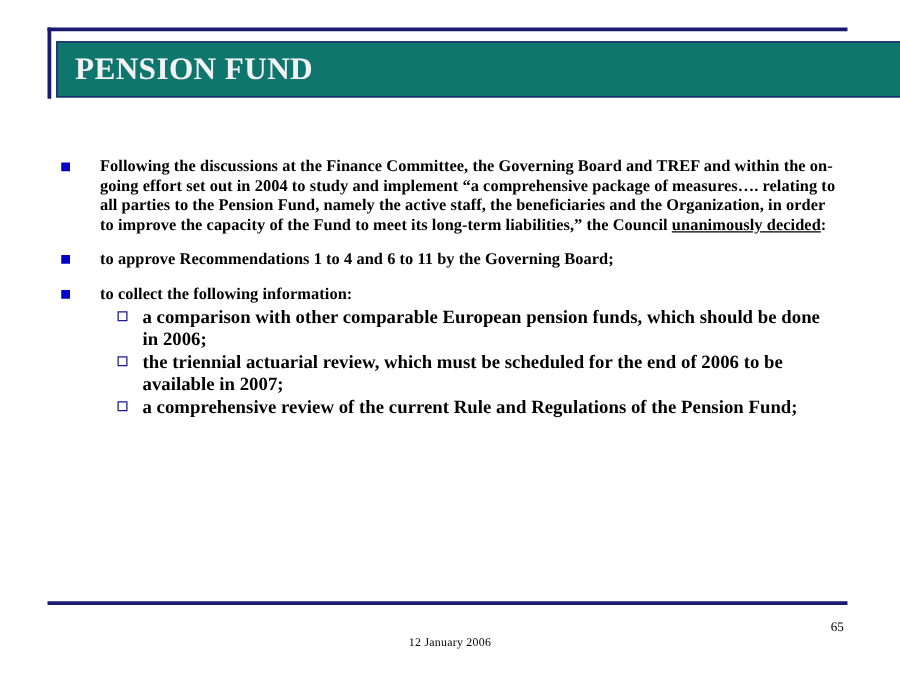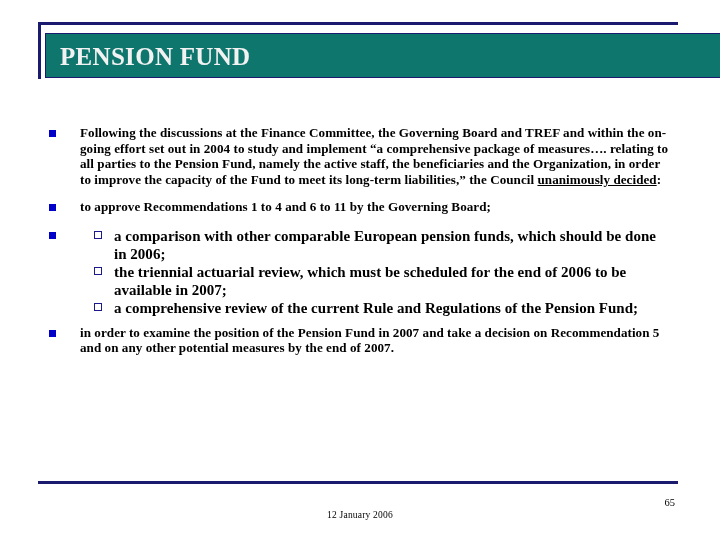--- a/index.html
+++ b/index.html
@@ -181,40 +181,37 @@
     </div>
 
     <div class="bullet-row" id="bullet-2">
       <span class="bullet-marker"></span>
       <span class="bullet-text">to approve Recommendations 1 to 4 and 6 to 11 by the Governing Board;</span>
     </div>
 
 
     <div class="bullet-row" id="bullet-4">
       <span class="bullet-marker"></span>
+      <span class="bullet-text">to collect the following information:</span>
       <ul class="sub-list">
         <li class="sub-row">
           <span class="sub-marker"></span>
           <span class="sub-text">a comparison with other comparable European pension funds, which should be done in 2006;</span>
         </li>
         <li class="sub-row">
           <span class="sub-marker"></span>
           <span class="sub-text">the triennial actuarial review, which must be scheduled for the end of 2006 to be available in 2007;</span>
         </li>
         <li class="sub-row">
           <span class="sub-marker"></span>
           <span class="sub-text">a comprehensive review of the current Rule and Regulations of the Pension Fund;</span>
         </li>
       </ul>
     </div>
 
-    <div class="bullet-row" id="bullet-5">
-      <span class="bullet-marker"></span>
-      <span class="bullet-text">in order to examine the position of the Pension Fund in 2007 and take a decision on Recommendation 5 and on any other potential measures by the end of 2007.</span>
-    </div>
 
   </div>
 
   <div id="footer-rule"></div>
   <div id="footer-date">12 January 2006</div>
   <div id="footer-page">65</div>
 
 </div>
 
 </body></html>

